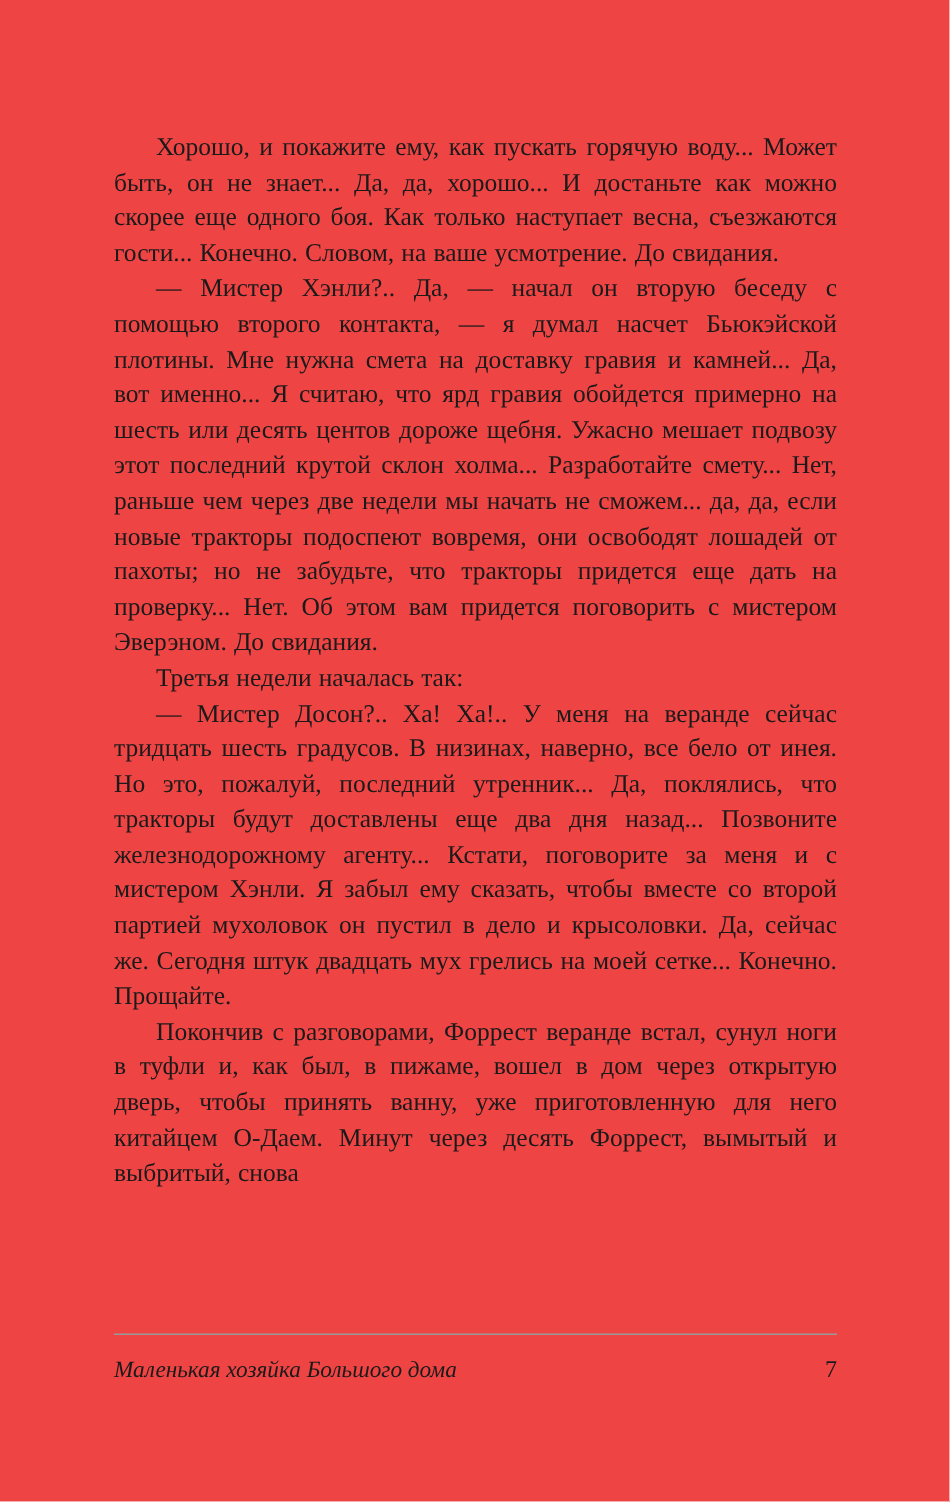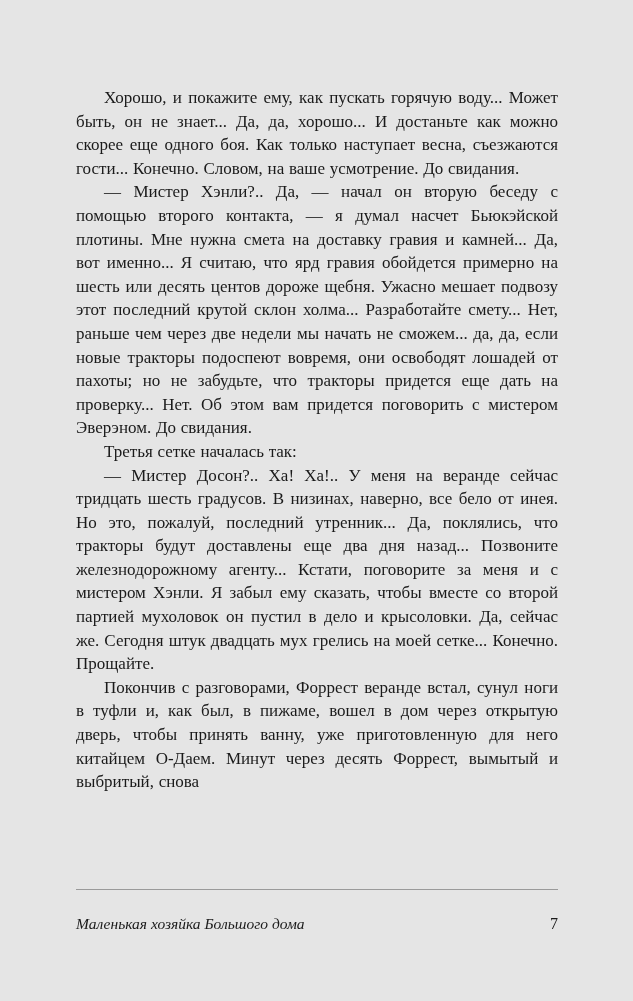--- a/index.html
+++ b/index.html
@@ -4,21 +4,21 @@
   <style>
     html, body {
       margin: 0;
       padding: 0;
       background: #ffffff;
     }
     .book-page {
       position: relative;
       width: 633px;
       height: 1001px;
-      background: #e5e5e5;
+      background: #ef4444;
       overflow: hidden;
       font-family: "Liberation Serif", "DejaVu Serif", serif;
       color: #1a1a1a;
     }
     .text-block {
       position: absolute;
       top: 86px;
       left: 76px;
       width: 482px;
     }
@@ -30,21 +30,21 @@
       font-size: 17px;
       line-height: 23.6px;
       word-spacing: 0.5px;
     }
     .page-footer {
       position: absolute;
       left: 76px;
       top: 889px;
       width: 482px;
       border-top: 1px solid #9a9a9a;
-      padding-top: 25px;
+      padding-top: 15px;
       display: flex;
       justify-content: space-between;
       align-items: baseline;
       font-size: 15.5px;
     }
     .footer-title {
       font-style: italic;
       font-size: 15.5px;
       color: #1a1a1a;
     }
@@ -55,21 +55,21 @@
     }
   </style>
 </head>
 <body>
 
 <div class="book-page">
 
   <div class="text-block">
     <p>Хорошо, и покажите ему, как пускать горячую воду... Может быть, он не знает... Да, да, хорошо... И достаньте как можно скорее еще одного боя. Как только наступает весна, съезжаются гости... Конечно. Словом, на ваше усмотрение. До свидания.</p>
     <p>— Мистер Хэнли?.. Да, — начал он вторую беседу с помощью второго контакта, — я думал насчет Бьюкэйской плотины. Мне нужна смета на доставку гравия и камней... Да, вот именно... Я считаю, что ярд гравия обойдется примерно на шесть или десять центов дороже щебня. Ужасно мешает подвозу этот последний крутой склон холма... Разработайте смету... Нет, раньше чем через две недели мы начать не сможем... да, да, если новые тракторы подоспеют вовремя, они освободят лошадей от пахоты; но не забудьте, что тракторы придется еще дать на проверку... Нет. Об этом вам придется поговорить с мистером Эверэном. До свидания.</p>
-    <p>Третья сетке началась так:</p>
+    <p>Третья недели началась так:</p>
     <p>— Мистер Досон?.. Ха! Ха!.. У меня на веранде сейчас тридцать шесть градусов. В низинах, наверно, все бело от инея. Но это, пожалуй, последний утренник... Да, поклялись, что тракторы будут доставлены еще два дня назад... Позвоните железнодорожному агенту... Кстати, поговорите за меня и с мистером Хэнли. Я забыл ему сказать, чтобы вместе со второй партией мухоловок он пустил в дело и крысоловки. Да, сейчас же. Сегодня штук двадцать мух грелись на моей сетке... Конечно. Прощайте.</p>
     <p>Покончив с разговорами, Форрест веранде встал, сунул ноги в туфли и, как был, в пижаме, вошел в дом через открытую дверь, чтобы принять ванну, уже приготовленную для него китайцем О-Даем. Минут через десять Форрест, вымытый и выбритый, снова</p>
   </div>
 
   <div class="page-footer">
     <span class="footer-title">Маленькая хозяйка Большого дома</span>
     <span class="footer-pagenum">7</span>
   </div>
 
 </div>

